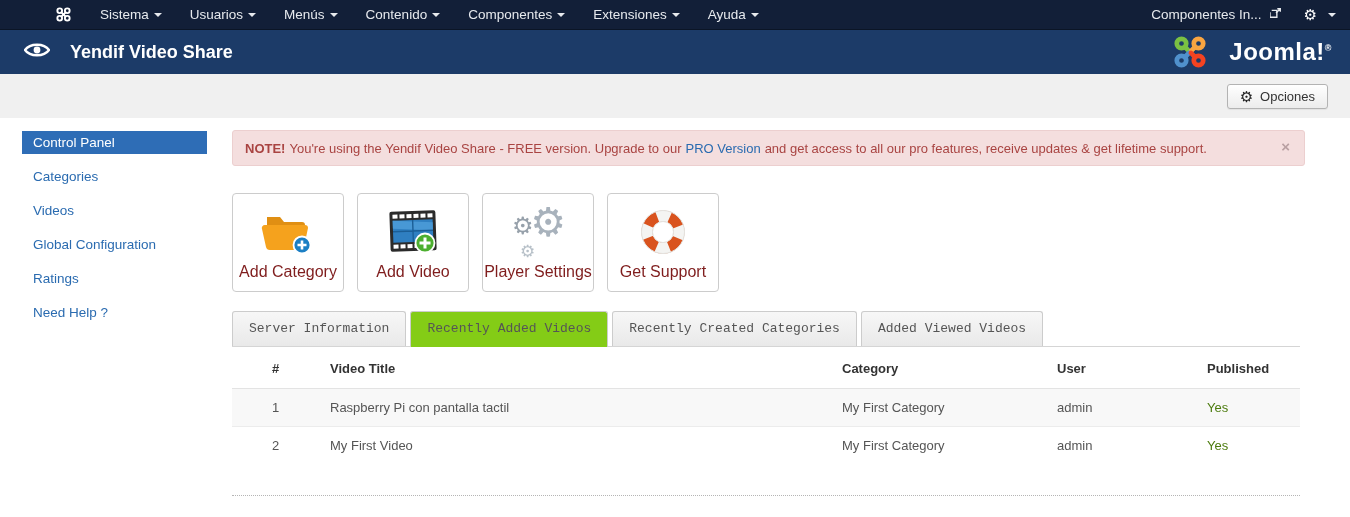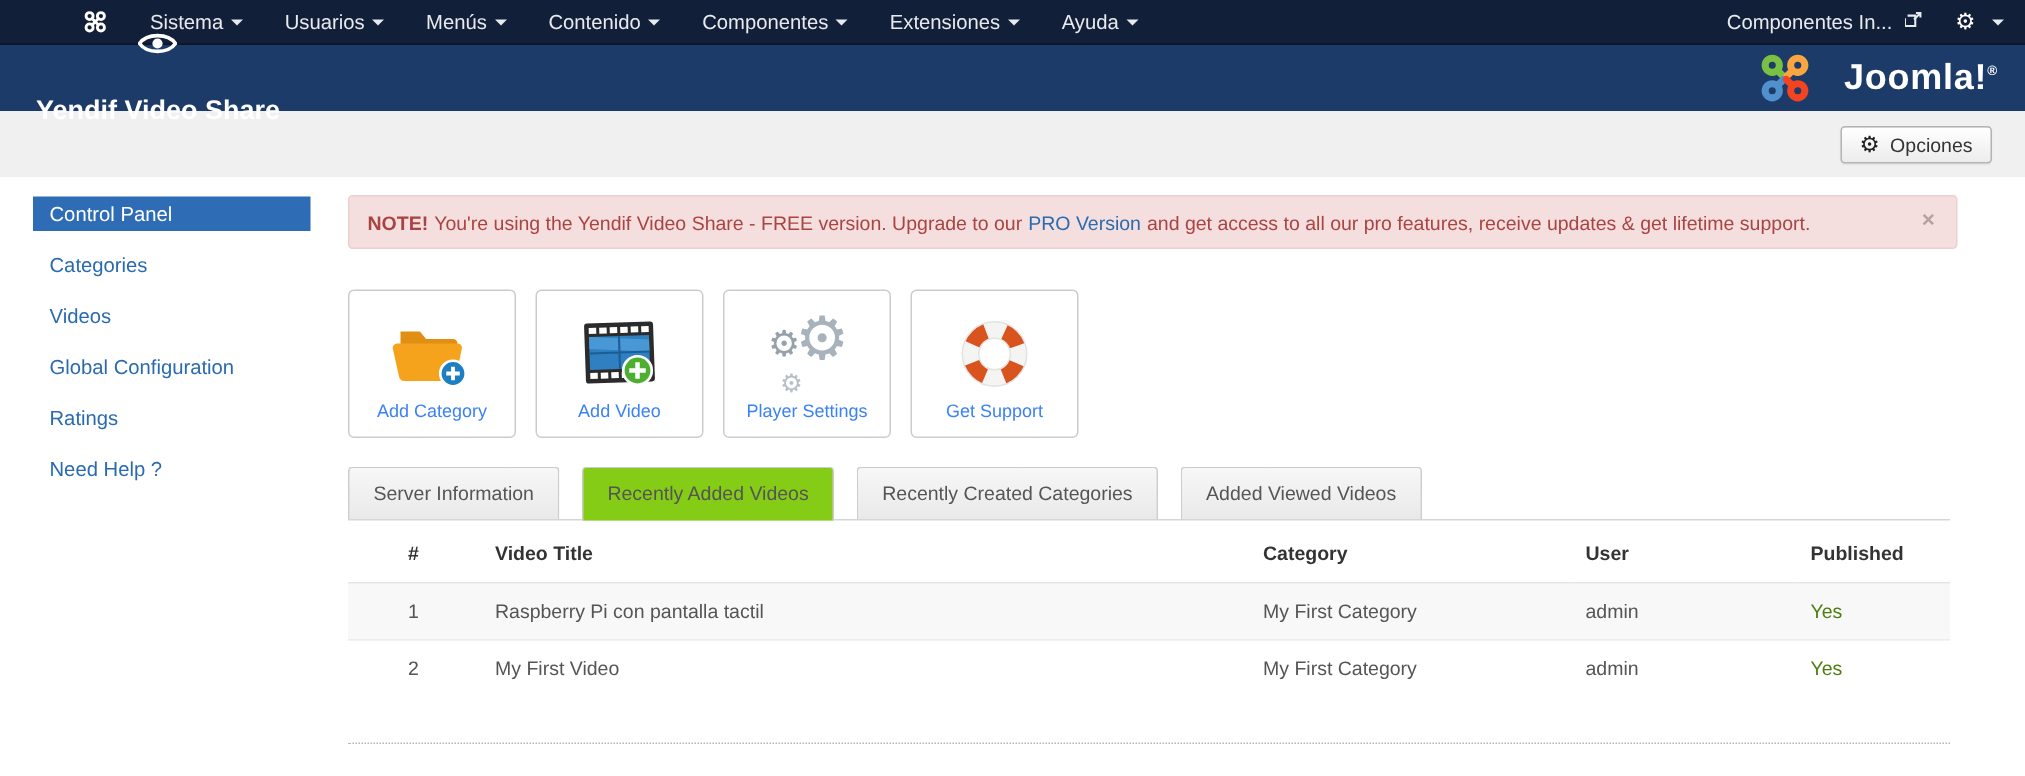--- a/index.html
+++ b/index.html
@@ -10,21 +10,21 @@
   .nav-left { display:flex; align-items:center; height:100%;margin-left:40px; }
   .brand-glyph { width:46px; display:flex; justify-content:center; align-items:center; }
   .nav-item { color:#e7eaee; font-size:13.5px; padding:0 14px; height:100%; display:flex; align-items:center; cursor:pointer; }
   .caret { display:inline-block; margin-left:5px; width:0; height:0; border-left:4px solid transparent; border-right:4px solid transparent; border-top:4px solid #e7eaee; }
   .nav-right { display:flex; align-items:center; color:#e7eaee; font-size:13.5px; gap:6px; }
   .ext-icon { display:inline-block; margin-left:2px; }
   .gear-glyph { font-size:15px; color:#fff; margin-left:16px; line-height:1; }
 
   
   .page-header { height:44px; background:#1c3b68; display:flex; align-items:center; justify-content:space-between; padding:0 18px 0 24px; }
-  .ph-left { display:flex; align-items:center; gap:20px;flex-direction:column; }
+  .ph-left { display:flex; align-items:center; gap:20px; }
   .page-title { color:#fff; font-size:18px; font-weight:bold; }
   .joomla-brand { display:flex; align-items:center; gap:22px; }
   .joomla-word { color:#fff; font-size:24px; font-weight:bold; letter-spacing:0.5px; }
   .joomla-reg { color:#fff; font-size:9px; vertical-align:super; }
 
   
   .toolbar { height:44px; background:#f0f0f0; display:flex; align-items:center; justify-content:flex-end; padding-right:22px; }
   .btn-options { display:flex; align-items:center; gap:7px; font-size:13px; color:#333; background:linear-gradient(#ffffff,#ececec); border:1px solid #b3b3b3; border-radius:3px; padding:4px 12px; cursor:pointer; box-shadow:0 1px 1px rgba(0,0,0,.06); }
   .btn-options .gear-dark { font-size:15px; color:#222; line-height:1; }
 
@@ -39,28 +39,28 @@
   
   .notice { position:relative; background:#f4dede; border:1px solid #eccfcf; border-radius:3px; height:36px; display:flex; align-items:center; padding:0 34px 0 12px; font-size:13px; color:#a94442; margin-bottom:27px; white-space:nowrap; overflow:hidden; }
   .notice b { margin-right:4px; }
   .notice a { color:#2a6bb0; text-decoration:none; cursor:pointer; margin:0 4px; }
   .notice .close-x { position:absolute; right:14px; top:8px; color:#b9a0a2; font-weight:bold; font-size:15px; cursor:pointer; line-height:1; }
 
   
   .cards { display:flex; gap:13px; margin-bottom:18px; }
   .card { width:112px; height:99px; background:#fff; border:1px solid #ccc; border-radius:4px; display:flex; flex-direction:column; align-items:center; justify-content:flex-end; padding-bottom:10px; cursor:pointer; }
   .card .ic { height:62px; display:flex; align-items:center; justify-content:center; }
-  .card .lbl { font-size:12px; color:#3b82f6; }
+  .card .lbl { font-size:16px; color:#7f1d1d; }
   .gears-wrap { position:relative; width:56px; height:56px; }
   .gear-big { position:absolute; right:0; top:-2px; font-size:40px; color:#a8b2bc; line-height:1; }
   .gear-small { position:absolute; left:2px; top:10px; font-size:24px; color:#97a1ab; line-height:1; }
   .gear-tiny { position:absolute; left:10px; bottom:0px; font-size:17px; color:#b7c0c8; line-height:1; }
 
   
-  .tabs { display:flex; gap:15px; position:relative; }
+  .tabs { display:flex; gap:4px; position:relative;font-family:Liberation Mono, monospace; }
   .tab { font-size:13px; color:#555; background:linear-gradient(#f7f7f7,#e9e9e9); border:1px solid #ccc; border-bottom:none; border-radius:3px 3px 0 0; padding:9px 16px 8px; height:35px; cursor:pointer; position:relative; top:1px; }
   .tab.active { background:#84cc16; height:36px; z-index:2; }
   .tab-line { border-top:1px solid #d5d5d5; position:relative; top:0; width:1068px; }
 
   
   table { border-collapse:collapse; table-layout:fixed; width:1068px; font-size:13px; }
   col.c1{width:90px} col.c2{width:512px} col.c3{width:215px} col.c4{width:150px}
   th { text-align:left; color:#333; font-weight:bold; padding:14px 8px 12px; border-bottom:1px solid #e3e3e3; }
   td { color:#555; padding:11px 8px; border-bottom:1px solid #ececec; }
   th:first-child, td:first-child { padding-left:40px; }

